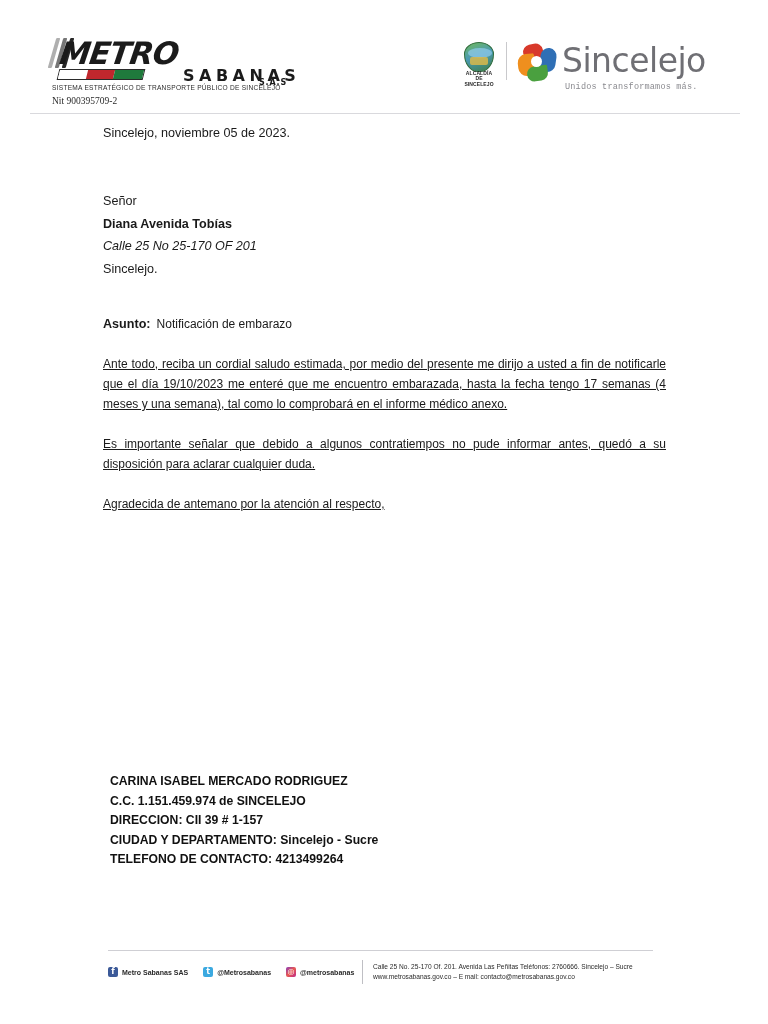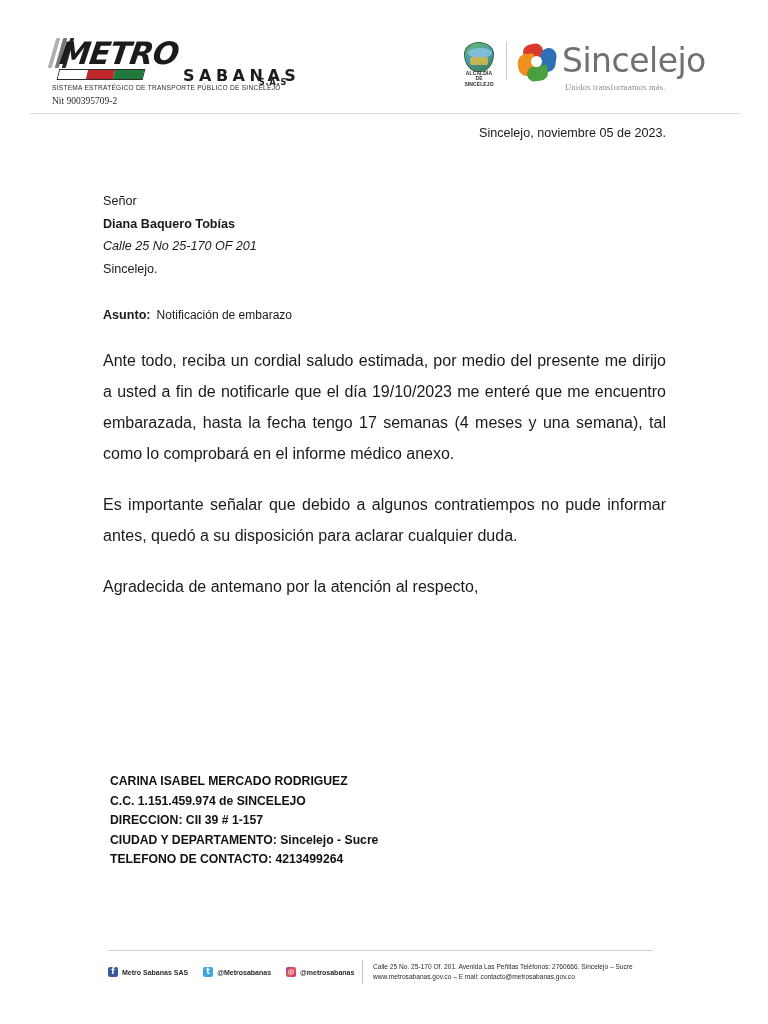--- a/index.html
+++ b/index.html
@@ -266,60 +266,60 @@
     font-weight: normal;
     letter-spacing: -0.5px;
     color: #6f6f74;
     line-height: 42px;
     white-space: nowrap;
   }
   .sincelejo-tag {
     position: absolute;
     left: 103px;
     top: 42px;
-    font-family: Liberation Serif, serif;
+    font-family: Liberation Mono, monospace;
     font-size: 8.5px;
     color: #8a8a8f;
     letter-spacing: .2px;
     white-space: nowrap;
   }
 
   
   .doc-body {
     position: absolute;
     left: 103px;
     top: 124px;
     width: 563px;
     font-size: 12.6px;
     color: #1a1a1a;
   }
   .date-line {
     font-size: 12.6px;
     line-height: 18px;
     margin: 0 0 48px 0;
-    text-align: right;
-  }
-  .addressee { margin: 0 0 25px 0; }
+  }
+  .addressee { margin: 0 0 34px 0; }
   .addressee div { line-height: 22.5px; font-size: 12.6px; }
   .addressee .bold   { font-weight: bold; }
   .addressee .italic { font-style: italic; }
 
   .subject {
     margin: 0 0 20px 0;
     line-height: 20px;
     font-size: 12.6px;
   }
   .subject .lbl { font-weight: bold; }
   .subject .val { margin-left: 6px; font-size: 12px; }
 
   p.para {
     margin: 0 0 20px 0;
     text-align: justify;
-    line-height: 31px;
-    font-size: 16px;
+    line-height: 20px;
+    font-size: 12px;
+    text-decoration: underline;
   }
   p.para.last { margin-bottom: 0; }
 
   
   .signature {
     position: absolute;
     left: 110px;
     top: 772px;
     width: 500px;
   }
@@ -438,21 +438,21 @@
     </div>
   </div>
   <div class="header-divider"></div>
 
   <div class="doc-body">
 
     <div class="date-line">Sincelejo, noviembre 05 de 2023.</div>
 
     <div class="addressee">
       <div>Señor</div>
-      <div class="bold">Diana Baquero Tobías</div>
+      <div class="bold">Diana Avenida Tobías</div>
       <div class="italic">Calle 25 No 25-170 OF 201</div>
       <div>Sincelejo.</div>
     </div>
 
     <div class="subject">
       <span class="lbl">Asunto:</span><span class="val">Notificación de embarazo</span>
     </div>
 
     <p class="para">Ante todo, reciba un cordial saludo estimada, por medio del presente me dirijo a usted a fin de notificarle que el día 19/10/2023 me enteré que me encuentro embarazada, hasta la fecha tengo 17 semanas (4 meses y una semana), tal como lo comprobará en el informe médico anexo.</p>
     <p class="para">Es importante señalar que debido a algunos contratiempos no pude informar antes, quedó a su disposición para aclarar cualquier duda.</p>

